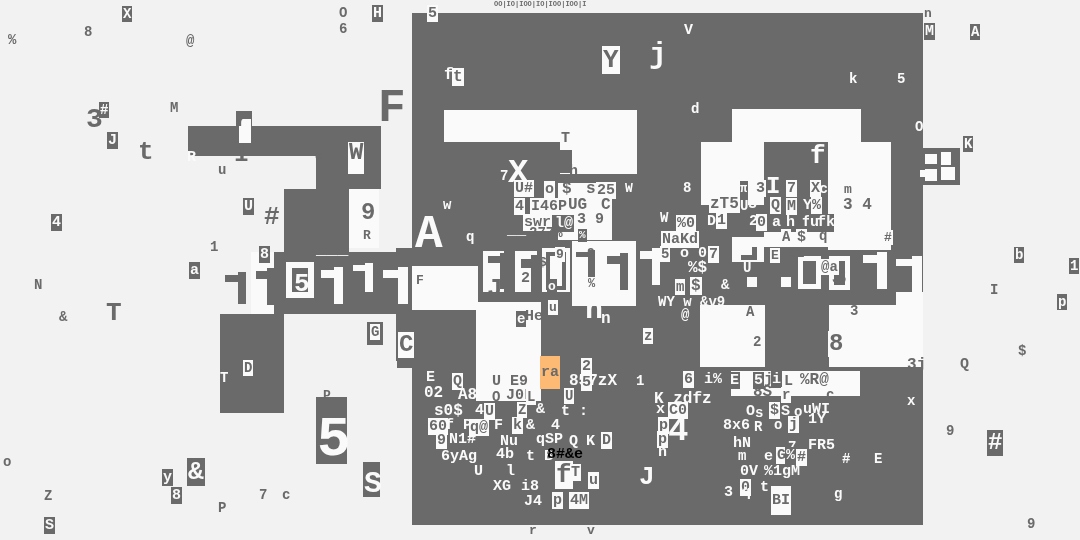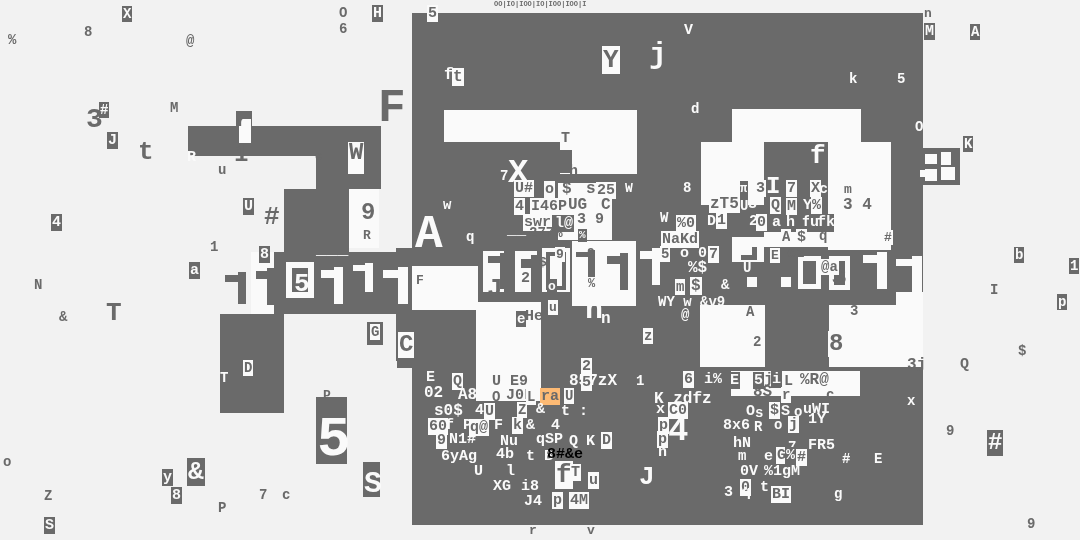--- a/index.html
+++ b/index.html
@@ -562,21 +562,21 @@
 <span class="c" style="left:370px;top:324px;font-size:14px;color:#6a6a6a;background:#fafafa;padding:1px 1px">G</span>
 
 <span class="c" style="left:398px;top:332px;font-size:24px;color:#6a6a6a;background:#fafafa;padding:1px 1px">C</span>
 
 <span class="c" style="left:426px;top:370px;font-size:15px;color:#fafafa">E</span>
 
 <span class="c" style="left:452px;top:373px;font-size:15px;color:#6a6a6a;background:#fafafa;padding:1px 1px">Q</span>
 
 <span class="c" style="left:492px;top:374px;font-size:15px;color:#6a6a6a">U E9</span>
 
-<span class="c" style="left:540px;top:388px;font-size:15px;color:#6a6a6a;background:#fdba74;padding:1px 1px">ra</span>
+<span class="c" style="left:540px;top:356px;font-size:15px;color:#6a6a6a;background:#fdba74;padding:9px 1px">ra</span>
 
 <span class="c" style="left:569px;top:373px;font-size:16px;color:#fafafa">857zX</span>
 
 <span class="c" style="left:581px;top:374px;font-size:15px;color:#6a6a6a;background:#fafafa;padding:1px 1px">5</span>
 
 <span class="c" style="left:581px;top:358px;font-size:15px;color:#6a6a6a;background:#fafafa;padding:1px 1px">2</span>
 
 <span class="c" style="left:636px;top:374px;font-size:14px;color:#fafafa">1</span>
 
 <span class="c" style="left:683px;top:371px;font-size:15px;color:#6a6a6a;background:#fafafa;padding:1px 1px">6</span>
@@ -742,16 +742,16 @@
 <span class="c" style="left:521px;top:479px;font-size:15px;color:#fafafa">i8</span>
 
 <span class="c" style="left:524px;top:494px;font-size:15px;color:#fafafa">J4</span>
 
 <span class="c" style="left:552px;top:492px;font-size:15px;color:#6a6a6a;background:#fafafa;padding:1px 1px">p</span>
 
 <span class="c" style="left:569px;top:492px;font-size:15px;color:#6a6a6a;background:#fafafa;padding:1px 1px">4M</span>
 
 <span class="c" style="left:724px;top:485px;font-size:15px;color:#fafafa">3 q</span>
 
-<span class="c" style="left:771px;top:486px;font-size:15px;color:#6a6a6a;background:#fafafa;padding:1px 1px">BI</span>
+<span class="c" style="left:771px;top:486px;font-size:15px;color:#6a6a6a;background:#fafafa;padding:7px 1px">BI</span>
 
 <span class="c" style="left:834px;top:487px;font-size:14px;color:#fafafa">g</span>
 </div>
 
 </body></html>

